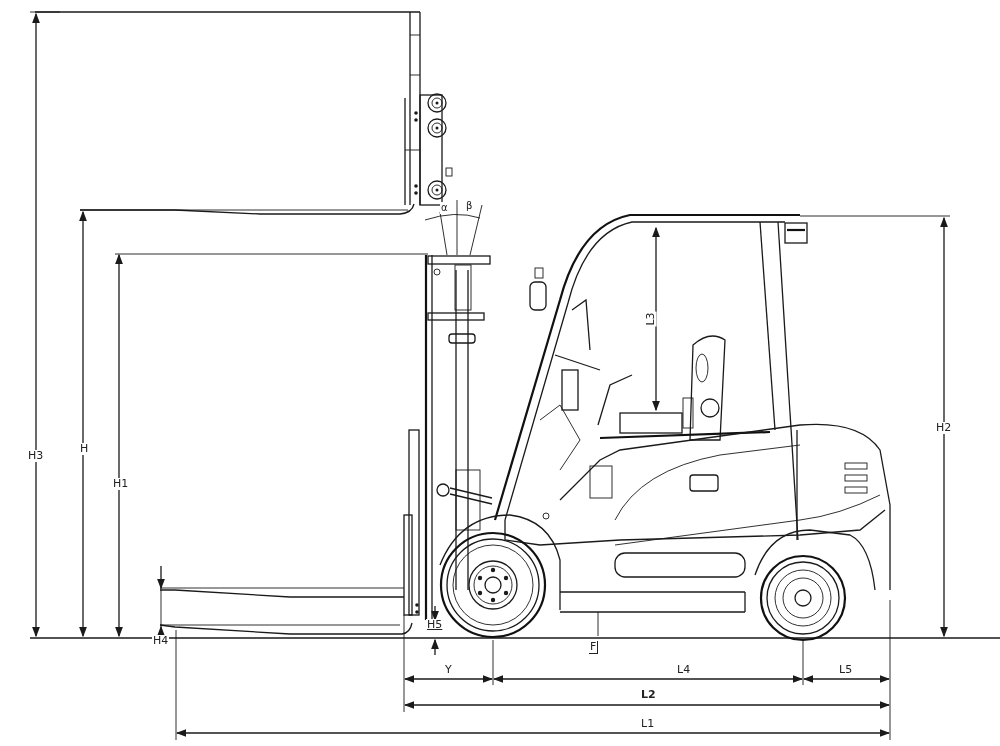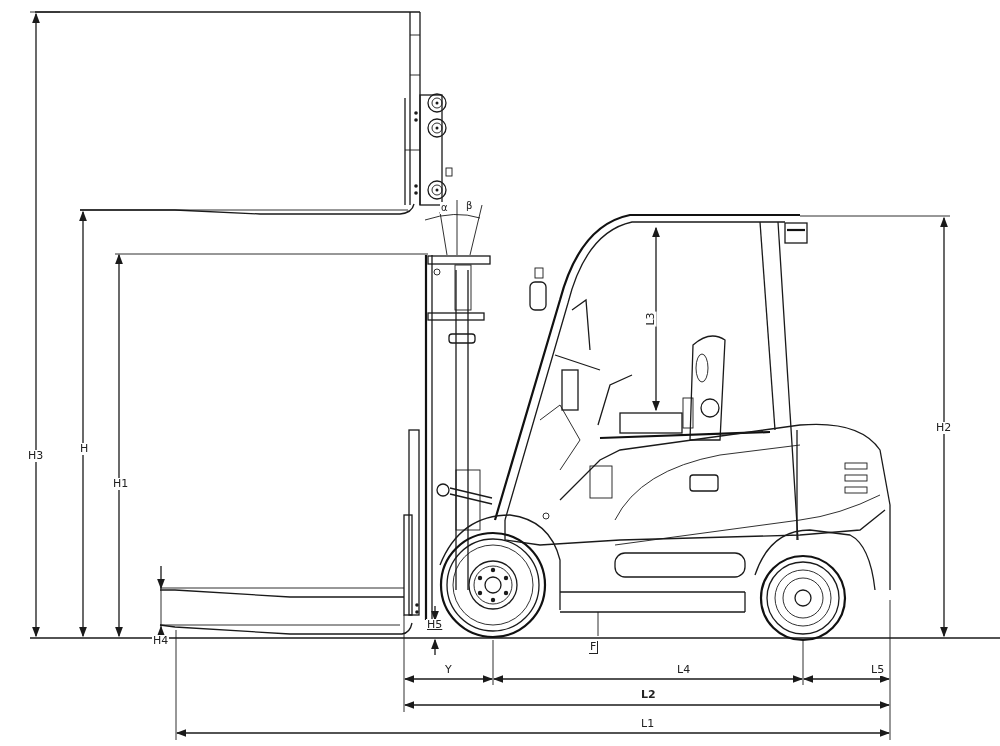--- a/index.html
+++ b/index.html
@@ -209,17 +209,17 @@
 <span class="dim-label" style="left:27px; top:450px;">H3</span>
 <span class="dim-label" style="left:79px; top:443px;">H</span>
 <span class="dim-label" style="left:112px; top:443px;margin-top:35px;">H1</span>
 <span class="dim-label" style="left:935px; top:422px;">H2</span>
 <span class="dim-label" style="left:152px; top:635px;">H4</span>
 <span class="dim-label" style="left:426px; top:619px;text-decoration:underline;">H5</span>
 <span class="dim-label vert-rot" style="left:643px; top:313px;">L3</span>
 <span class="dim-label" style="left:589px; top:641px; border-right:1px solid #222; border-bottom:1px solid #222;">F</span>
 <span class="dim-label" style="left:444px; top:664px;">Y</span>
 <span class="dim-label" style="left:660px; top:664px;margin-left:16px;">L4</span>
-<span class="dim-label" style="left:838px; top:664px;margin-left:32px;">L5</span>
+<span class="dim-label" style="left:838px; top:664px;">L5</span>
 <span class="dim-label" style="left:640px; top:689px;font-weight:bold;">L2</span>
 <span class="dim-label" style="left:640px; top:718px;">L1</span>
 <span class="dim-label" style="left:440px; top:202px; font-size:10px;">α</span>
 <span class="dim-label" style="left:465px; top:200px; font-size:10px;">β</span>
 
 </body></html>

